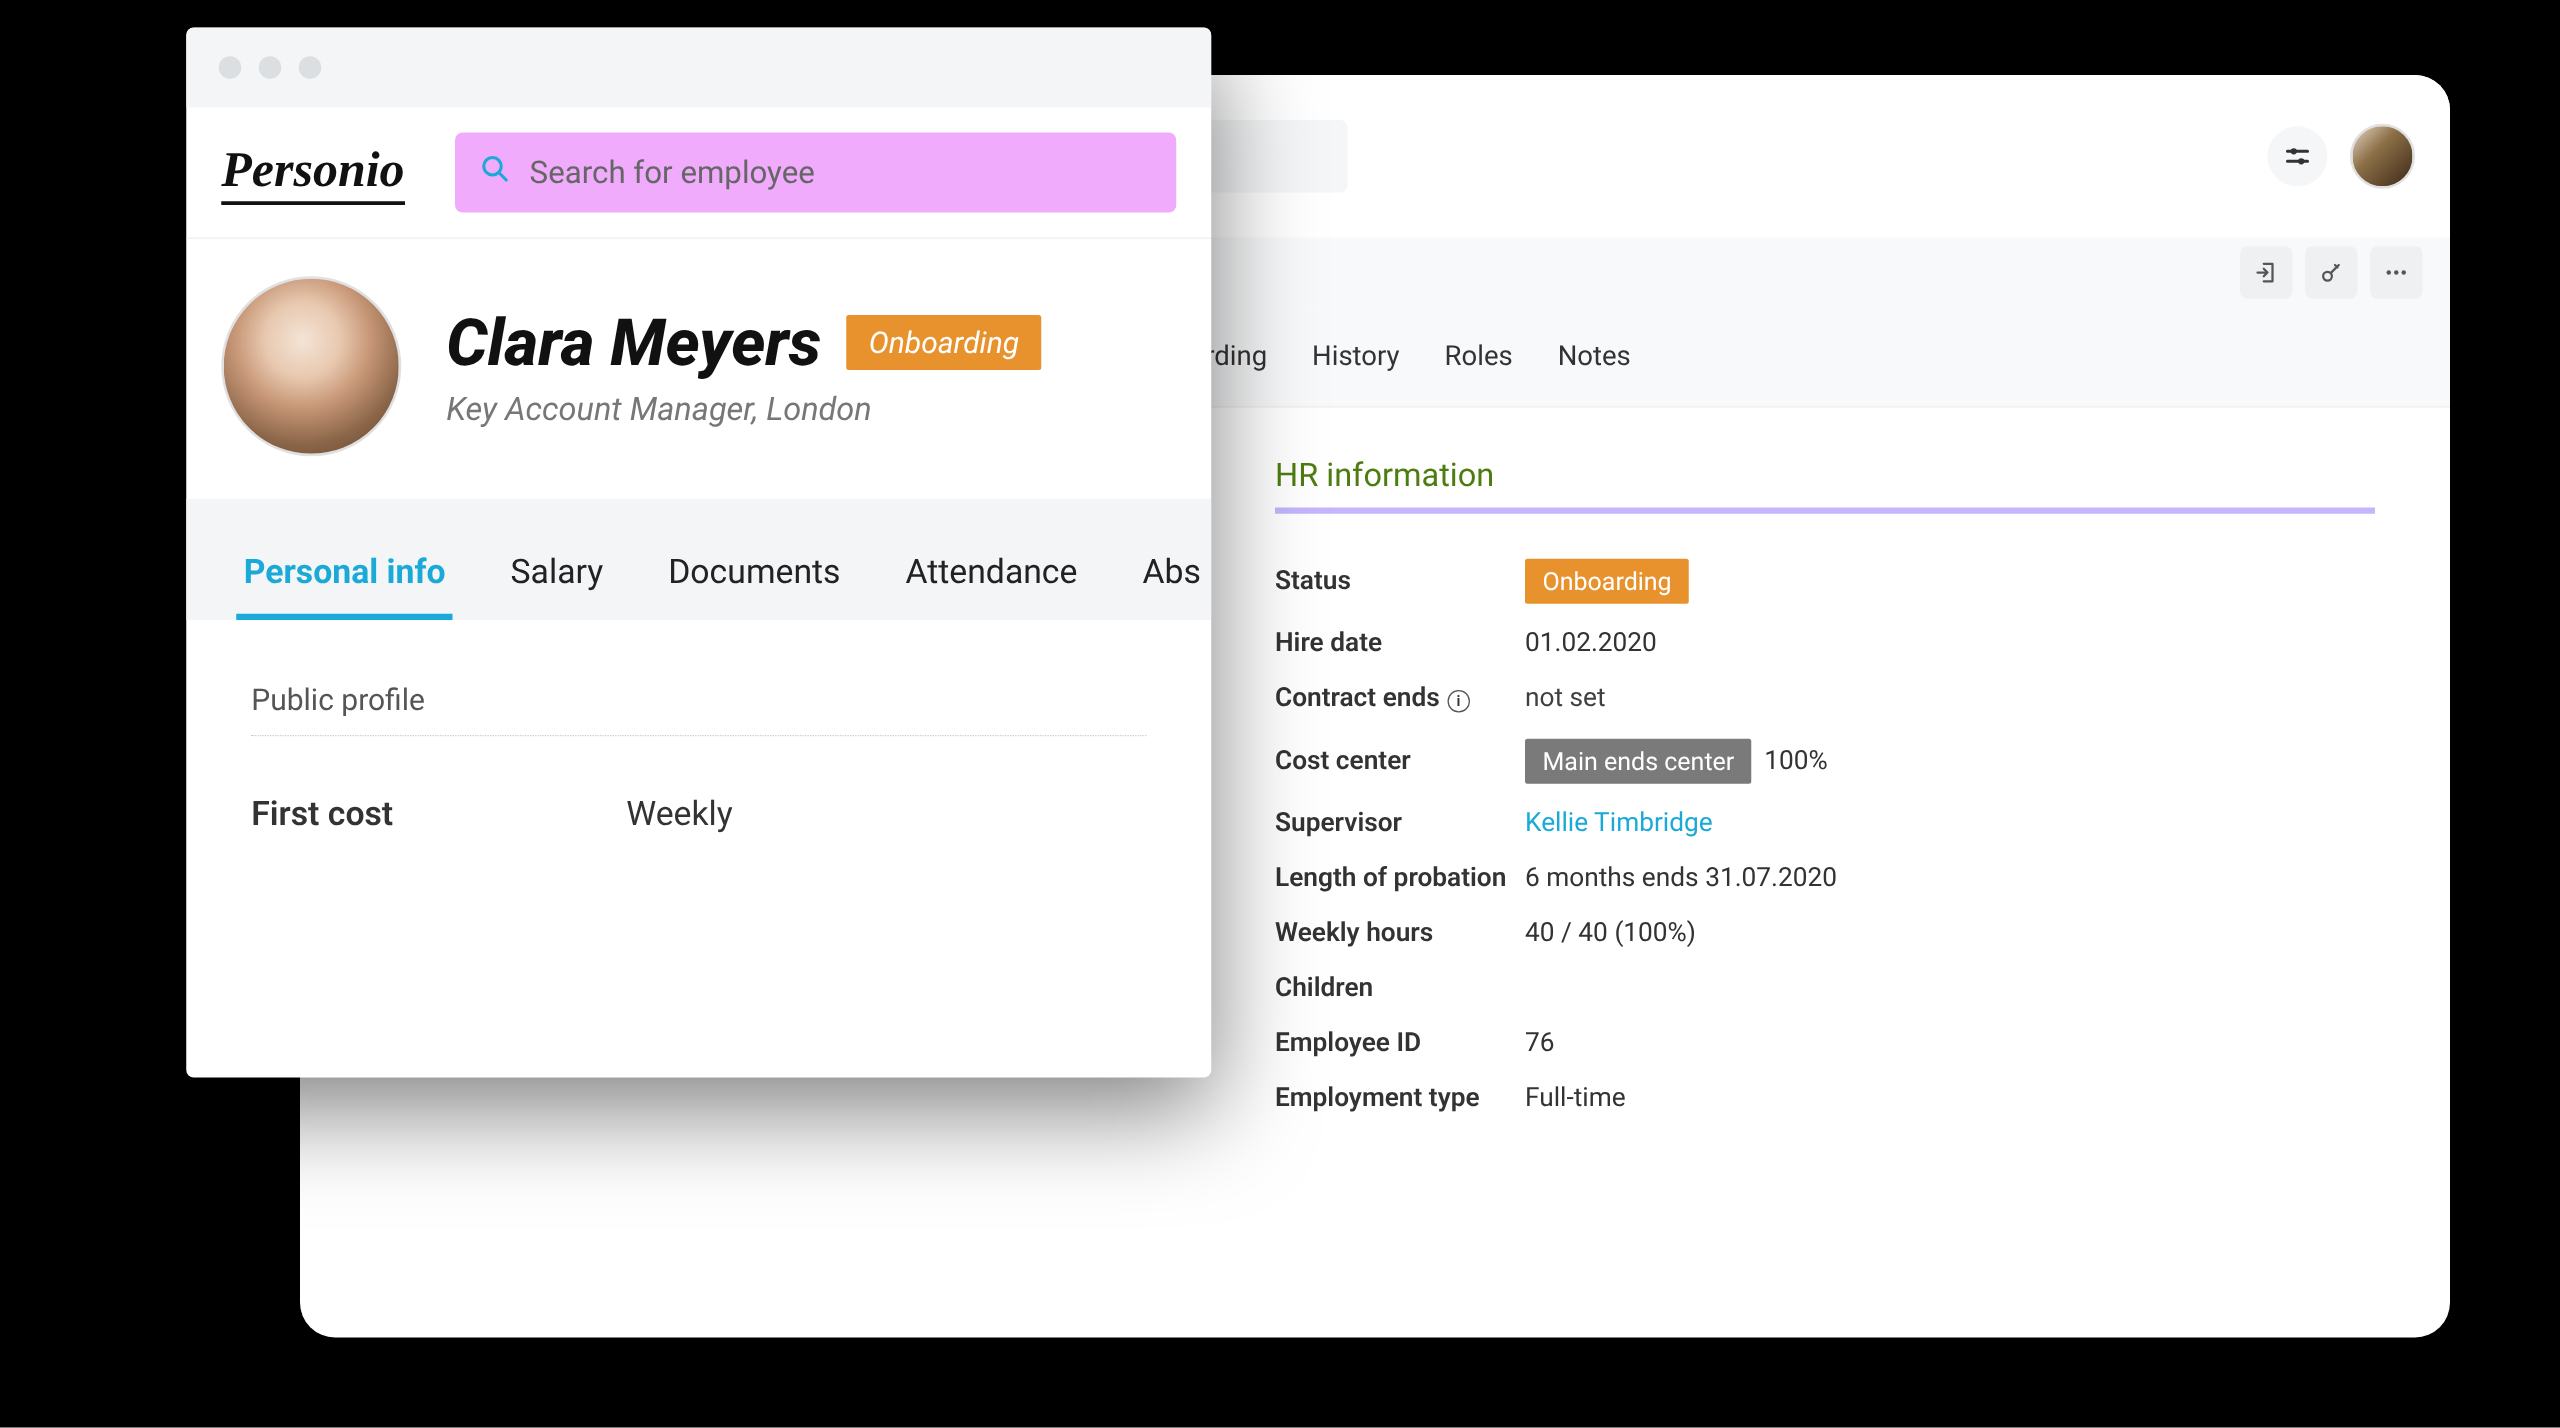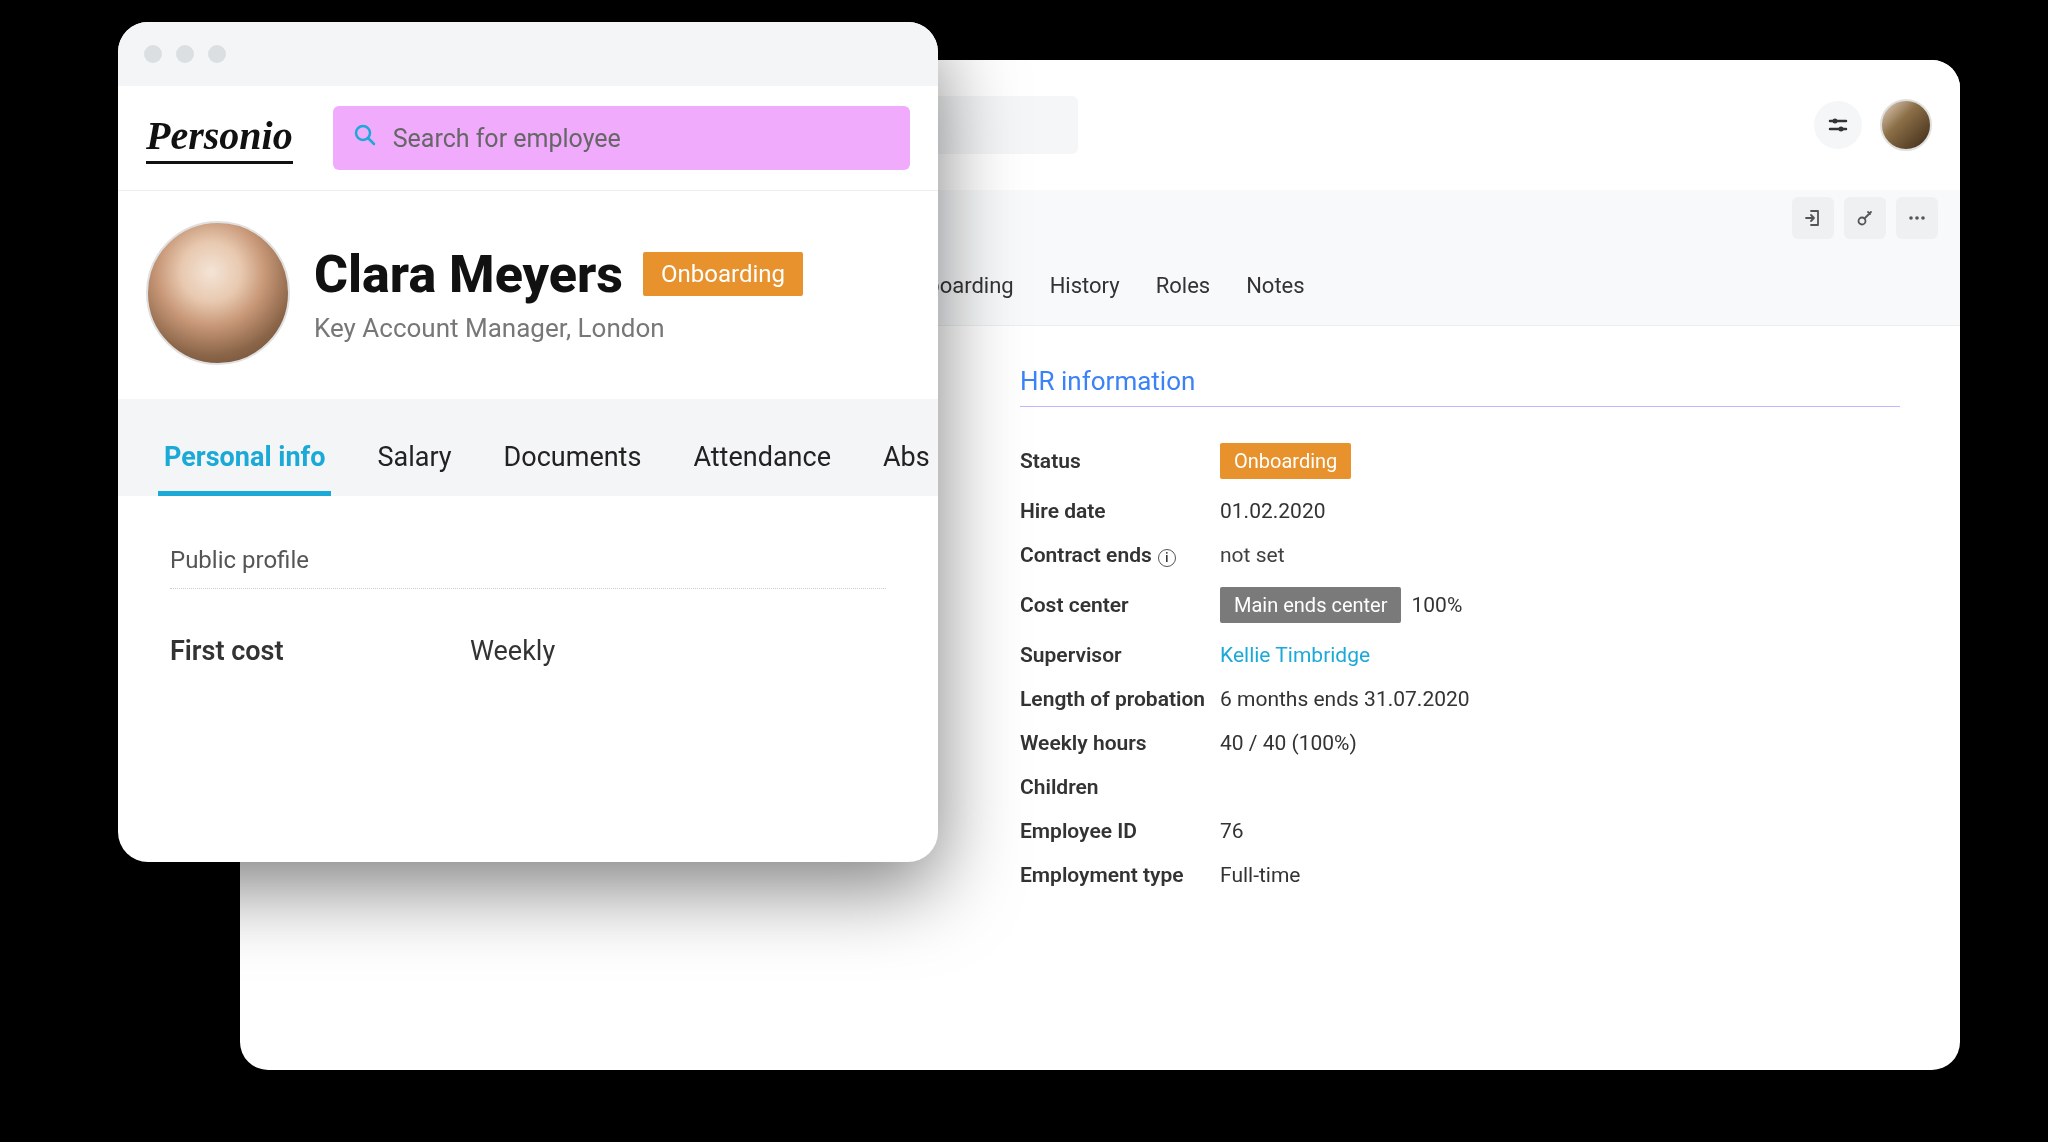--- a/index.html
+++ b/index.html
@@ -99,24 +99,24 @@
   width: 780px;
   padding-left: 20px;
 }
 .back-right-col {
   flex: 1;
   padding-right: 60px;
 }
 
 .section-title {
   font-size: 26px;
-  color: #3b82f6;
+  color: #4d7c0f;
   font-weight: 400;
   padding-bottom: 10px;
-  border-bottom: 1px solid #c4b5fd;
+  border-bottom: 5px solid #c4b5fd;
   margin-bottom: 26px;
 }
 
 .kv-row {
   display: flex;
   align-items: center;
   padding: 10px 0;
   font-size: 21px;
 }
 .kv-label {
@@ -146,26 +146,26 @@
   border-radius: 50%;
   align-items: center;
   justify-content: center;
   font-size: 12px;
   margin-left: 6px;
 }
 
 
 .window-front {
   position: absolute;
-  left: 118px;
+  left: 149px;
   top: 22px;
   width: 820px;
   height: 840px;
   background: #fff;
-  border-radius: 30px;
+  border-radius: 6px;
   box-shadow: 0 25px 80px rgba(0,0,0,.5);
   overflow: hidden;
 }
 
 .traffic-bar {
   height: 64px;
   background: #f3f5f6;
   display: flex;
   align-items: center;
   padding-left: 26px;
@@ -200,21 +200,22 @@
   gap: 16px;
   color: #666;
   font-size: 25px;
 }
 .search-icon { color: #1ba9d8; font-size: 26px; }
 
 .profile-block {
   display: flex;
   align-items: center;
   padding: 30px 28px 34px;
-  gap: 24px;
+  gap: 36px;
+  font-style: italic;
 }
 .avatar-lg {
   width: 144px; height: 144px;
   border-radius: 50%;
   background: radial-gradient(circle at 45% 35%, #f4e4d6 0%, #e8c9b0 25%, #c89878 45%, #8b6548 70%, #5a4030 100%);
   border: 2px solid #e0e0e0;
   flex-shrink: 0;
 }
 .profile-name-row {
   display: flex;

